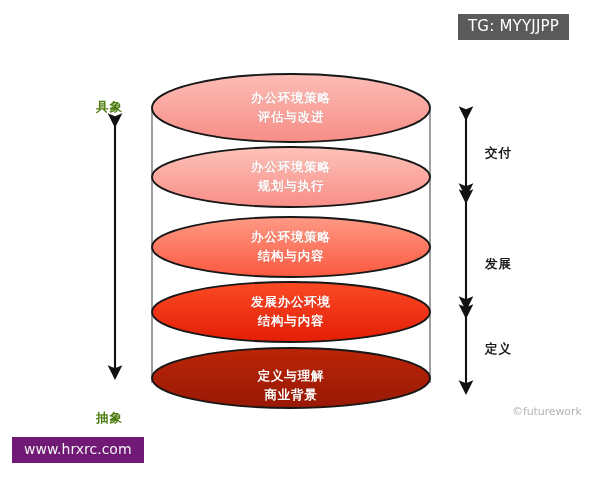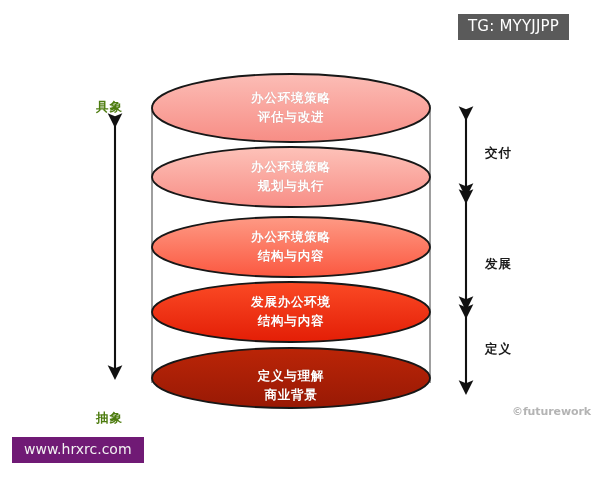--- a/index.html
+++ b/index.html
@@ -49,21 +49,21 @@
     white-space: nowrap;
   }
 
   
   .credit {
     position: absolute;
     left: 512px;
     top: 405px;
     color: #b4b4b4;
     font-size: 11px;
-    font-weight: bold;
+    font-weight: normal;
     letter-spacing: -0.1px;
     white-space: nowrap;
   }
 
   
   .axis-label {
     position: absolute;
     color: #4d7c0f;
     font-size: 12.5px;
     font-weight: bold;

